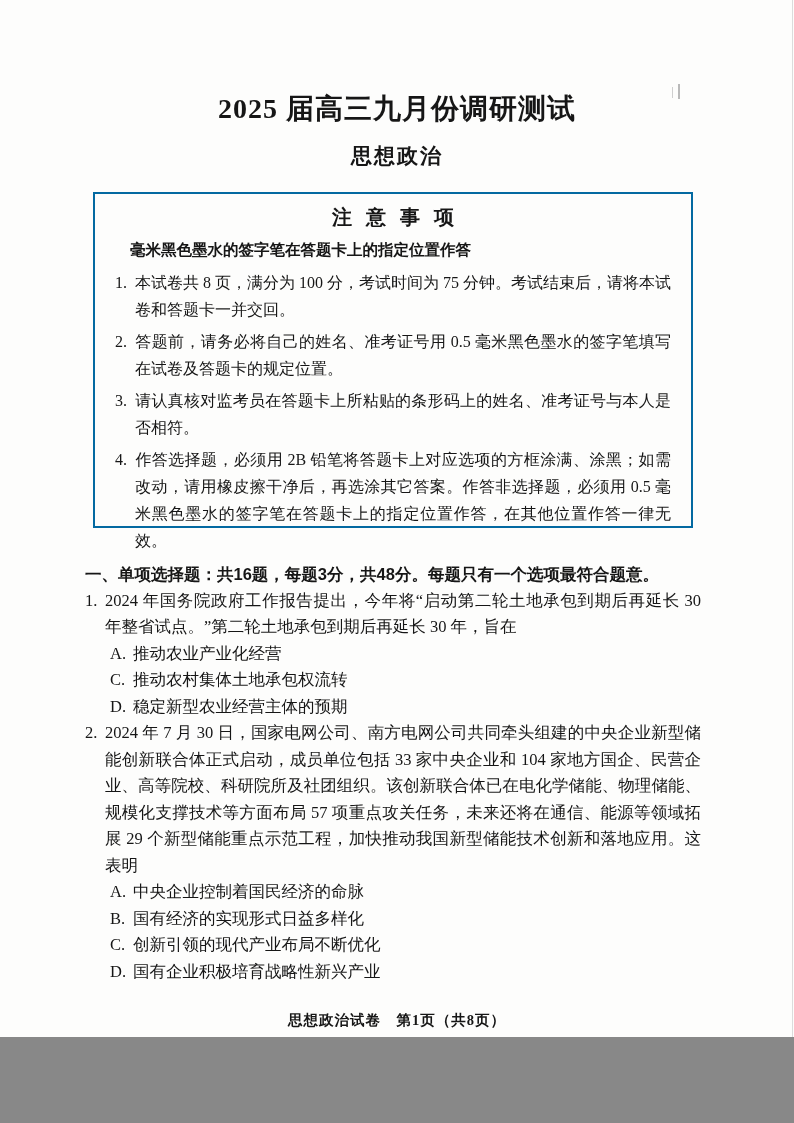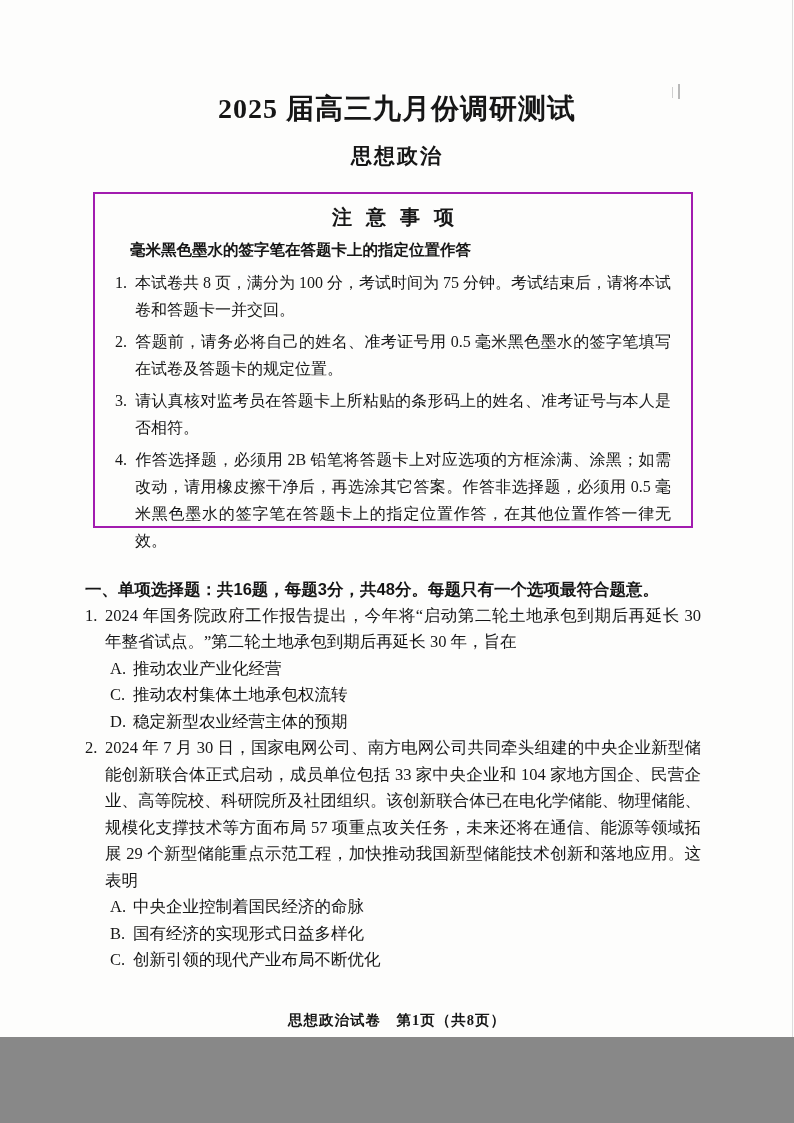--- a/index.html
+++ b/index.html
@@ -29,21 +29,21 @@
     text-align:center;
     font-size:21px;font-weight:bold;
     font-family:"Liberation Sans","DejaVu Sans",sans-serif;
     letter-spacing:2px;
   }
 
   .notice-box{
     position:absolute;left:93px;top:192px;
     width:600px;height:336px;
     box-sizing:border-box;
-    border:2px solid #a21caf;
+    border:2px solid #0369a1;
     padding:8px 20px 0 20px;
     font-size:16px;
   }
   .notice-header{
     text-align:center;
     font-size:20px;font-weight:bold;
     font-family:"Liberation Sans","DejaVu Sans",sans-serif;
     letter-spacing:14px;
     line-height:30px;
     margin-bottom:4px;
@@ -59,21 +59,21 @@
   .notice-item{
     line-height:27px;
     margin-top:5px;
     padding-left:20px;
     text-indent:-20px;
     text-align:justify;
   }
   .notice-item .num{display:inline-block;width:20px;text-indent:0;}
 
   .main{
-    position:absolute;left:85px;top:576px;width:616px;
+    position:absolute;left:85px;top:561px;width:616px;
     font-size:16.5px;line-height:26.5px;
   }
   .section-heading{
     font-weight:bold;
     font-family:"Liberation Sans","DejaVu Sans",sans-serif;
     font-size:16.5px;
   }
   .question{margin:0;}
   .q-stem{
     padding-left:20px;text-indent:-20px;
@@ -146,17 +146,20 @@
       </div>
       <div class="option">
         <span class="olabel">A.</span><span>中央企业控制着国民经济的命脉</span>
       </div>
       <div class="option">
         <span class="olabel">B.</span><span>国有经济的实现形式日益多样化</span>
       </div>
       <div class="option">
         <span class="olabel">C.</span><span>创新引领的现代产业布局不断优化</span>
       </div>
+      <div class="option">
+        <span class="olabel">D.</span><span>国有企业积极培育战略性新兴产业</span>
+      </div>
     </div>
   </div>
 
   <div class="footer">思想政治试卷　第1页（共8页）</div>
 </div>
 
 </body></html>

